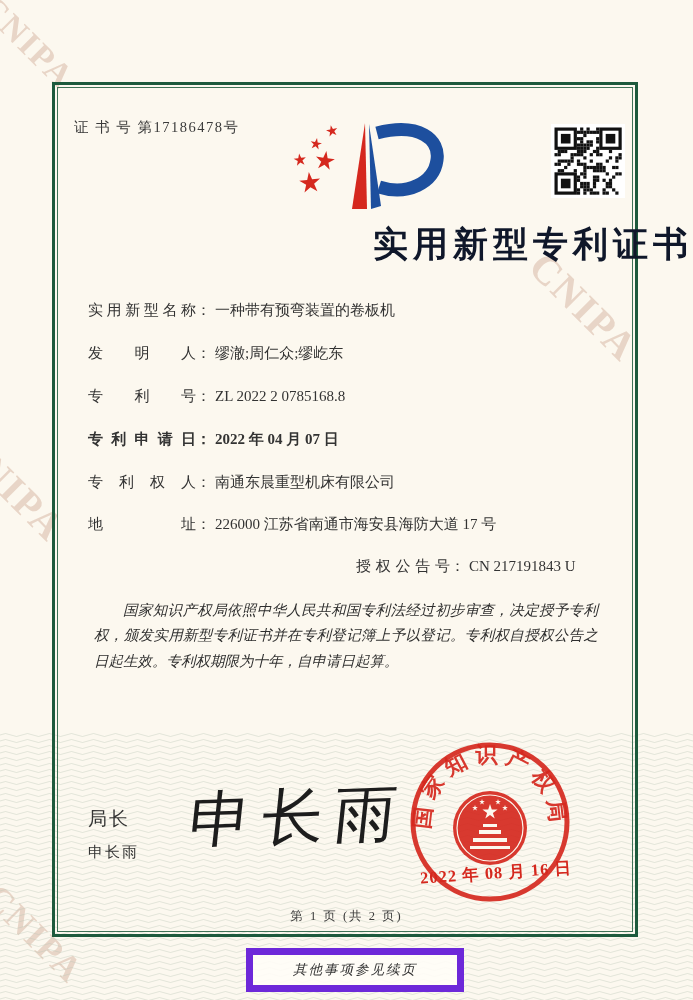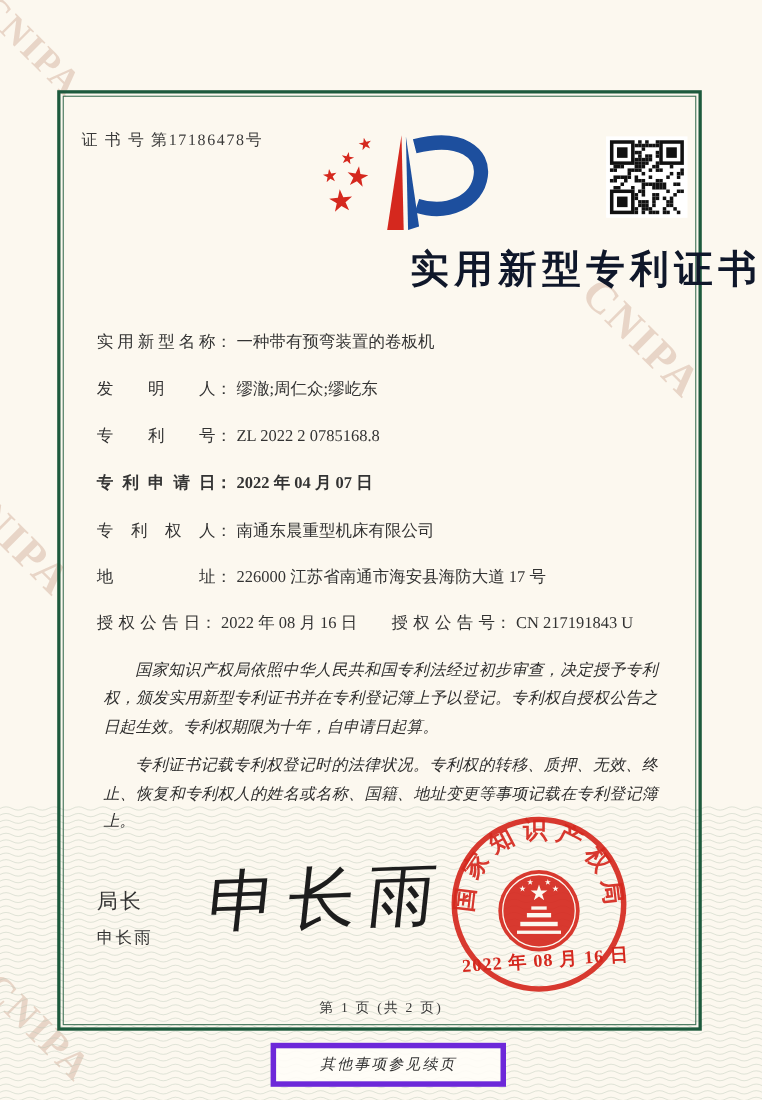--- a/index.html
+++ b/index.html
@@ -78,21 +78,21 @@
     transform:rotate(-4deg);font-weight:bold;white-space:nowrap;
   }
   .page-footer{
     position:absolute;left:0;top:908px;width:693px;
     text-align:center;font-size:12.5px;letter-spacing:2px;color:#3a3a3a;
   }
   .cont-note{
     position:absolute;left:246px;top:948px;width:200px;
     text-align:center;font-size:13.5px;letter-spacing:2px;color:#333;
     background:rgba(255,253,247,0.9);
-    border:5px solid #6d28d9;
+    border:7px solid #6d28d9;
     padding:6px 2px;
     font-style:italic;
   }
 </style>
 </head>
 <body>
 
 <div class="wm" style="left:0px;top:-12px;font-size:34px;">CNIPA</div>
 <div class="wm" style="left:553px;top:243px;font-size:40px;">CNIPA</div>
 <div class="wm" style="left:-20px;top:423px;font-size:40px;">CNIPA</div>
@@ -325,27 +325,25 @@
   <span class="field-label">专利申请日</span><span class="field-colon">：</span><span>2022 年 04 月 07 日</span>
 </div>
 <div class="field-row" style="top:473px;">
   <span class="field-label">专利权人</span><span class="field-colon">：</span><span>南通东晨重型机床有限公司</span>
 </div>
 <div class="field-row" style="top:515px;">
   <span class="field-label">地址</span><span class="field-colon">：</span><span>226000 江苏省南通市海安县海防大道 17 号</span>
 </div>
 
 <div class="grant-row">
-  <span><span class="field-label" style="width:94px;">授权公告日</span><span class="field-colon">：</span><span>2022 年 08 月 16 日</span></span>
   <span class="grant-pair2"><span class="field-label" style="width:94px;">授权公告号</span><span class="field-colon">：</span><span>CN 217191843 U</span></span>
 </div>
 
 <div class="paras">
   <p>国家知识产权局依照中华人民共和国专利法经过初步审查，决定授予专利权，颁发实用新型专利证书并在专利登记簿上予以登记。专利权自授权公告之日起生效。专利权期限为十年，自申请日起算。</p>
-  <p>专利证书记载专利权登记时的法律状况。专利权的转移、质押、无效、终止、恢复和专利权人的姓名或名称、国籍、地址变更等事项记载在专利登记簿上。</p>
 </div>
 
 <div class="signer-title">局长</div>
 <div class="signer-name">申长雨</div>
 <div class="signature">申长雨</div>
 
 <svg class="seal" viewBox="0 0 172 172" xmlns="http://www.w3.org/2000/svg">
   <circle cx="86" cy="86" r="77" fill="none" stroke="#d5281e" stroke-width="5" opacity="0.92"></circle>
   <path id="sealTextPath" d="M 29.6,106.5 A 60,60 0 1 1 142.4,106.5" fill="none"></path>
   <text font-size="22" fill="#d5281e" font-weight="bold" letter-spacing="7" opacity="0.92">

